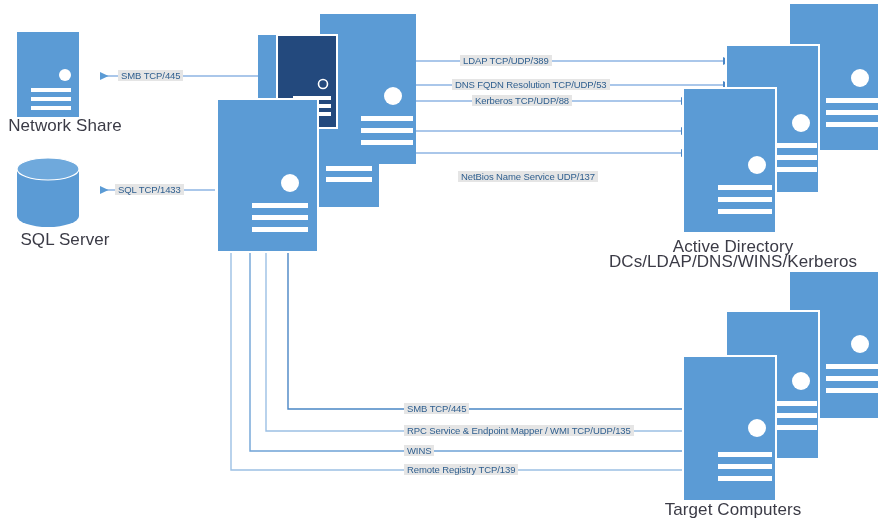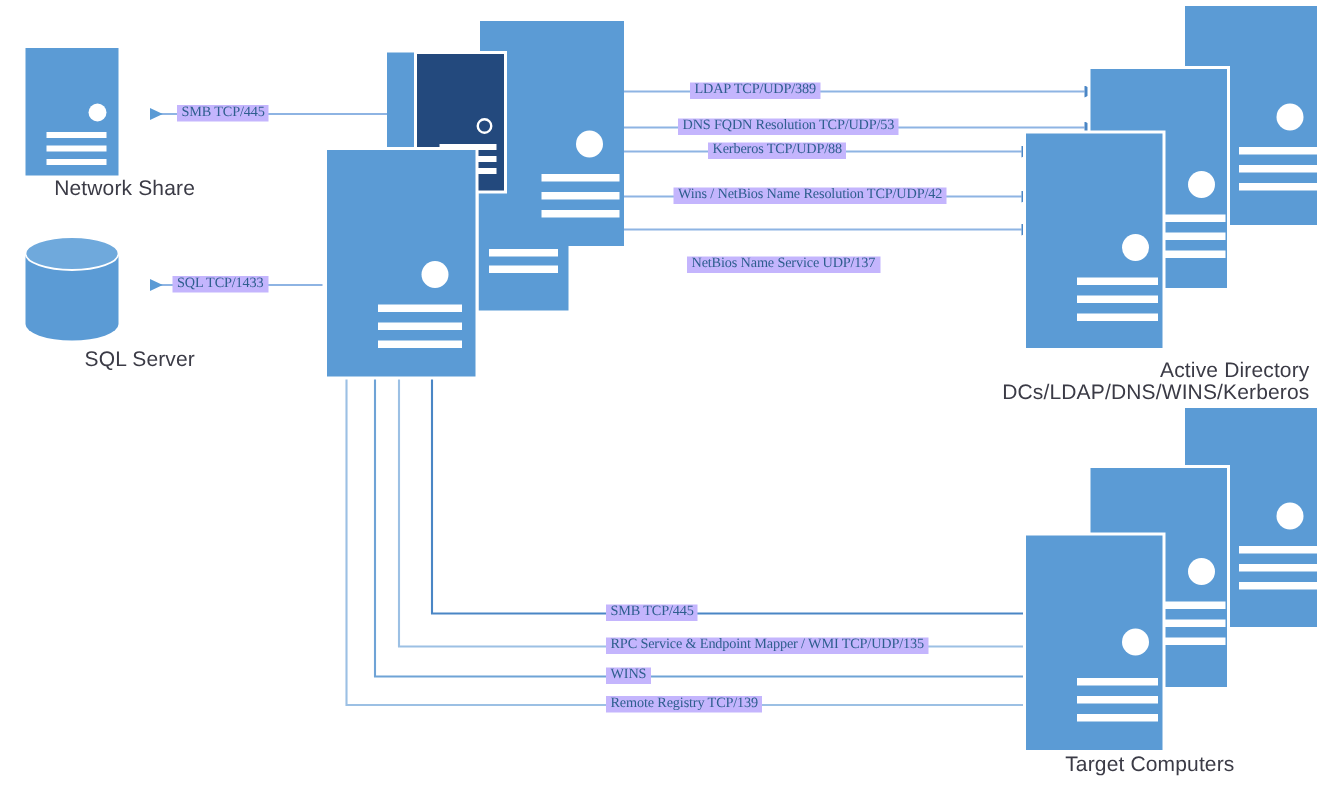--- a/index.html
+++ b/index.html
@@ -19,34 +19,34 @@
     position: absolute;
     left: 0;
     top: 0;
     width: 881px;
     height: 530px;
   }
   .node-caption {
     position: absolute;
     color: #3b3b46;
     font-family: "Liberation Sans", sans-serif;
-    font-size: 14px;
+    font-size: 17px;
     line-height: 15px;
-    text-align: right;
+    text-align: center;
     white-space: pre-line;
     letter-spacing: 0.1px;
   }
   .link-label {
     position: absolute;
     color: #2E5E8E;
-    font-family: Liberation Serif, serif;
+    font-family: Liberation Sans, sans-serif;
     font-size: 9.5px;
     line-height: 11px;
     white-space: nowrap;
-    background: #c4b5fd;
+    background: #e5e5e5;
     padding: 0 3px;
     letter-spacing: -0.1px;
   }
 </style>
 </head>
 <body>
 
 <div id="canvas">
 
   <svg id="diagram-svg" viewBox="0 0 881 530" xmlns="http://www.w3.org/2000/svg">
@@ -202,21 +202,20 @@
   <div class="link-label" style="left:118px; top:70px;">SMB TCP/445</div>
 
   <div class="link-label" style="left:115px; top:184px;">SQL TCP/1433</div>
 
   <div class="link-label" style="left:460px; top:55px;">LDAP TCP/UDP/389</div>
 
   <div class="link-label" style="left:452px; top:79px;">DNS FQDN Resolution TCP/UDP/53</div>
 
   <div class="link-label" style="left:472px; top:95px;">Kerberos  TCP/UDP/88</div>
 
-  <div class="link-label" style="left:449px; top:125px;">Wins / NetBios Name Resolution  TCP/UDP/42</div>
 
   <div class="link-label" style="left:458px; top:147px;margin-top:24px;">NetBios Name Service  UDP/137</div>
 
   <div class="link-label" style="left:404px; top:403px;">SMB TCP/445</div>
 
   <div class="link-label" style="left:404px; top:425px;">RPC Service &amp; Endpoint Mapper / WMI TCP/UDP/135</div>
 
   <div class="link-label" style="left:404px; top:445px;">WINS</div>
 
   <div class="link-label" style="left:404px; top:464px;">Remote Registry TCP/139</div>

